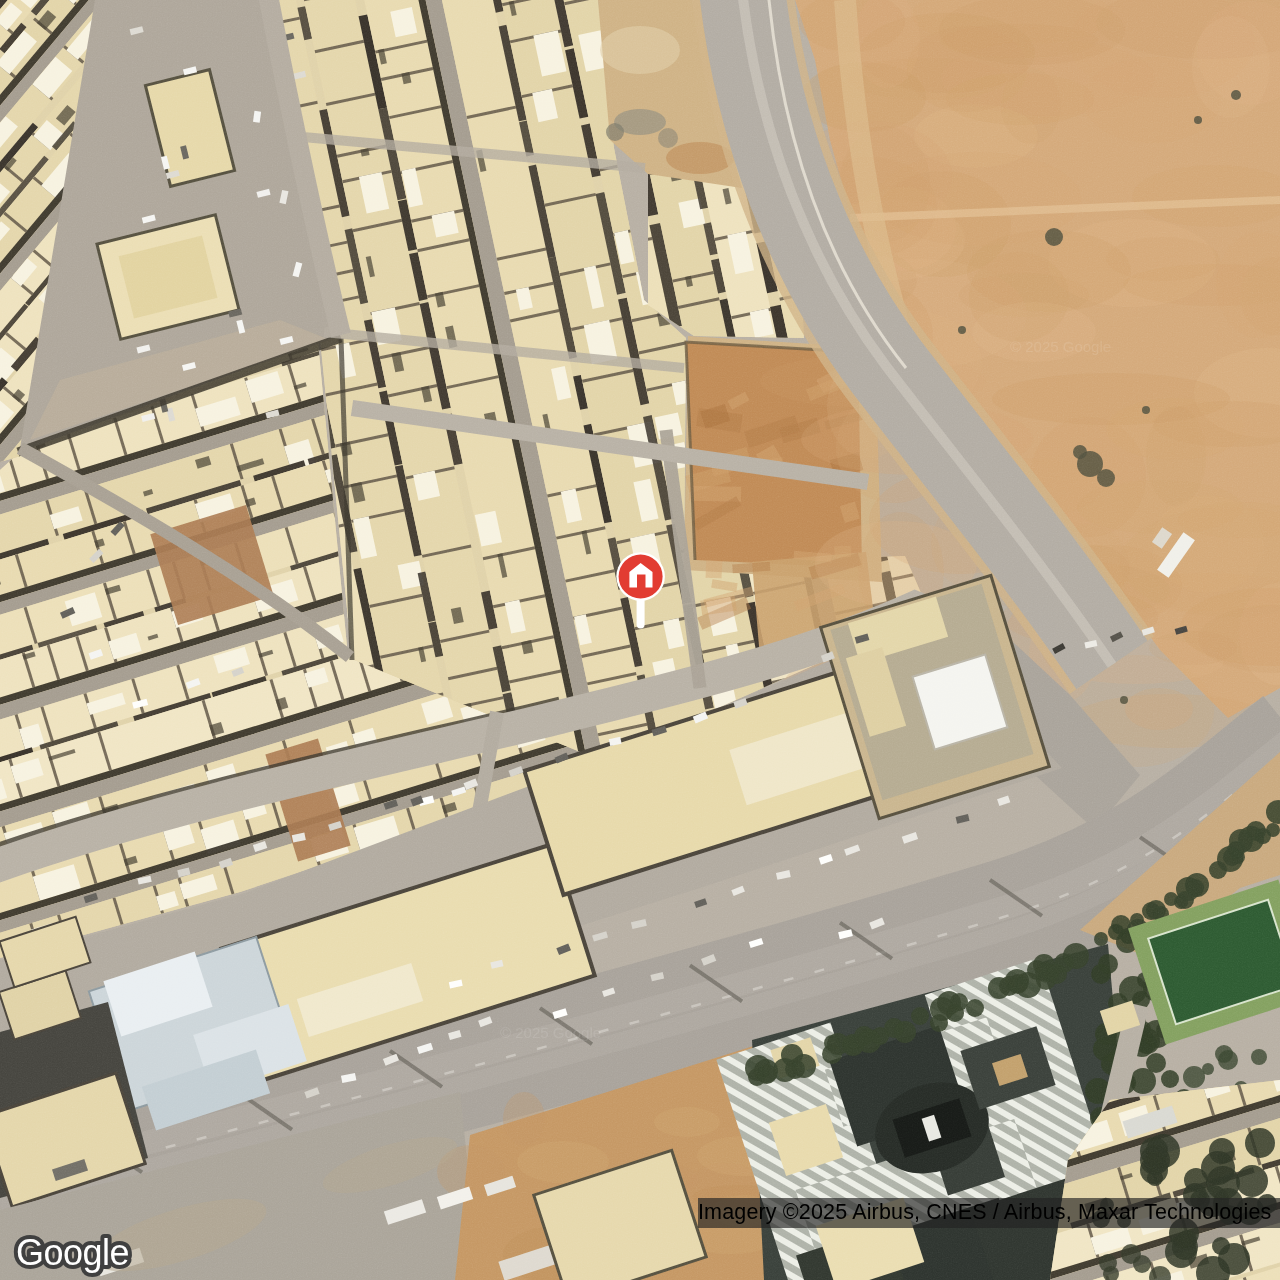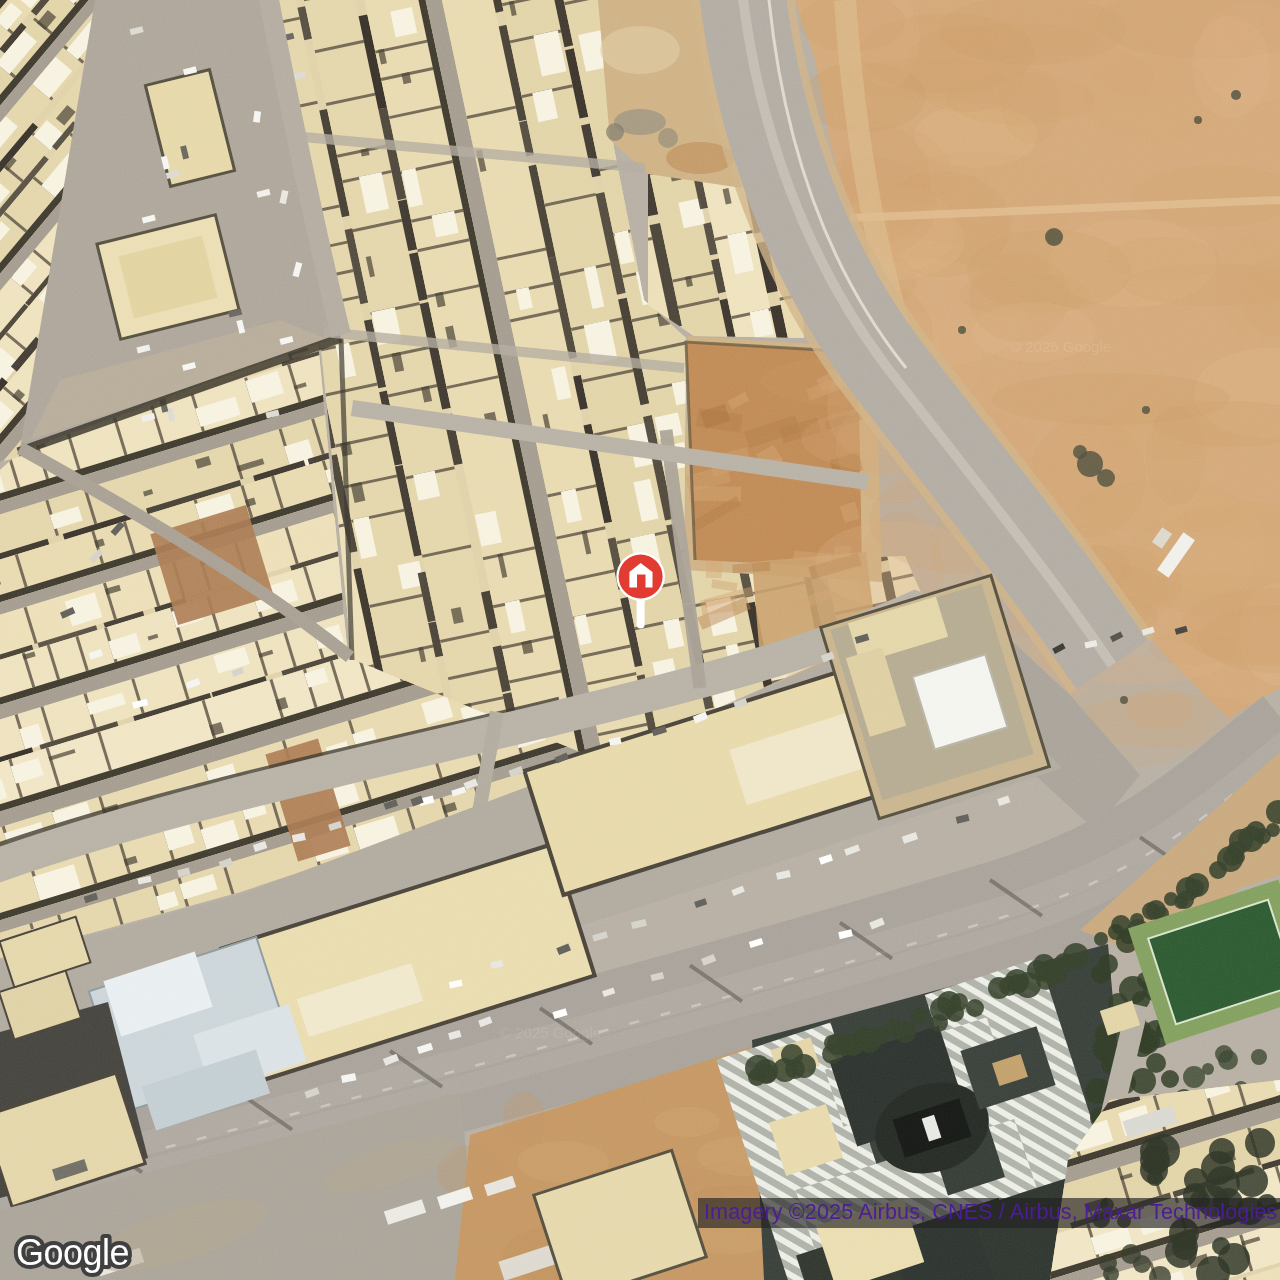--- a/index.html
+++ b/index.html
@@ -2019,12 +2019,12 @@
 <g>
       <path d="M 640.6,598 L 640.6,624.5" stroke="#ffffff" stroke-width="8" stroke-linecap="round"></path>
 <circle cx="640.6" cy="576.5" r="24.3" fill="#ffffff"></circle>
 <circle cx="640.6" cy="576.5" r="22" fill="#e23c32"></circle>
 <path d="M 629.4,587.5 L 629.4,572 L 640.6,563 L 652.5,572 L 652.5,587.5 L 645.5,587.5 L 645.5,574.5 L 637,574.5 L 637,587.5 Z" fill="#ffffff"></path>
     </g>
 
 <text x="16" y="1265" font-size="36" font-weight="normal" fill="#ffffff" stroke="#404040" stroke-width="8" paint-order="stroke" stroke-linejoin="round" letter-spacing="-0.5">Google</text>
 </svg>
 
-<div style="position:absolute;left:698px;top:1198px;width:582px;height:30px;background:rgba(35,35,35,0.66);color:#4c1d95;font-size:21.5px;line-height:29px;white-space:nowrap;padding-left:6px;box-sizing:border-box;letter-spacing:0.15px;">Imagery ©2025 Airbus, CNES / Airbus, Maxar Technologies</div>
+<div style="position:absolute;left:698px;top:1198px;width:582px;height:30px;background:rgba(35,35,35,0.66);color:#000000;font-size:21.5px;line-height:29px;white-space:nowrap;box-sizing:border-box;letter-spacing:0.15px;">Imagery ©2025 Airbus, CNES / Airbus, Maxar Technologies</div>
 </body></html>

